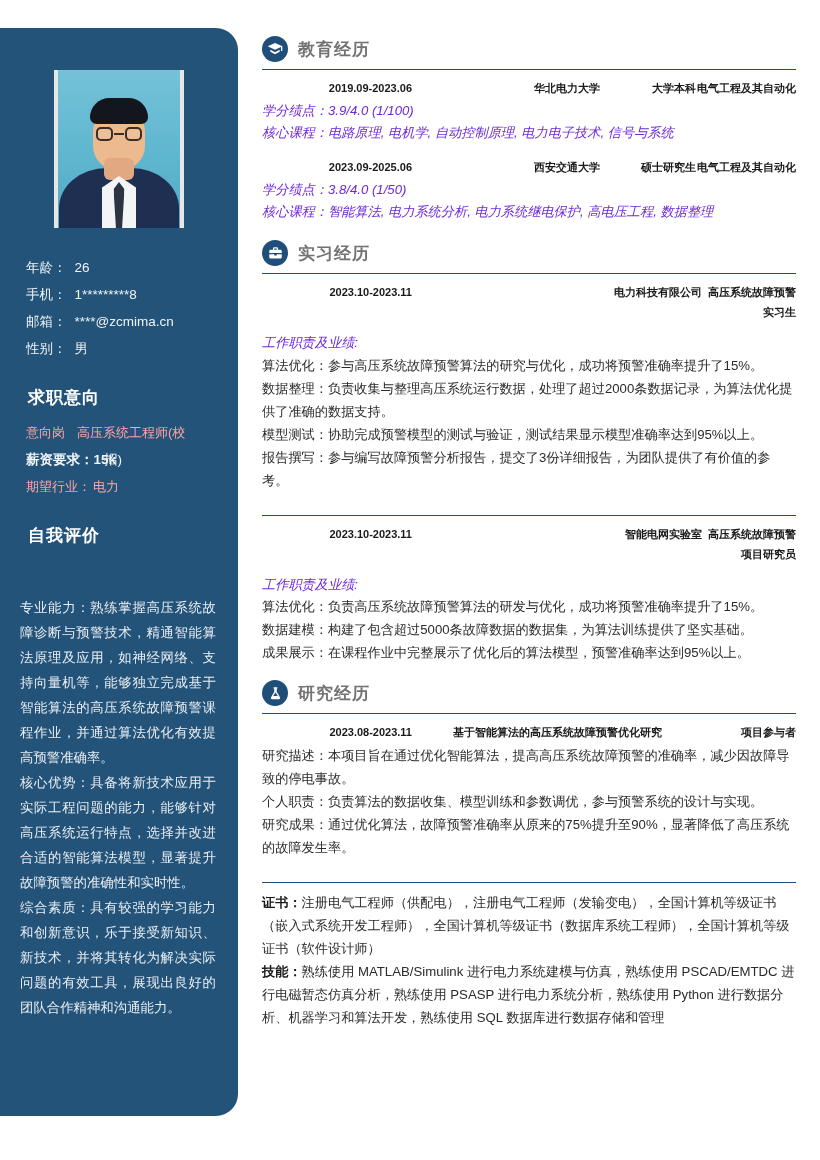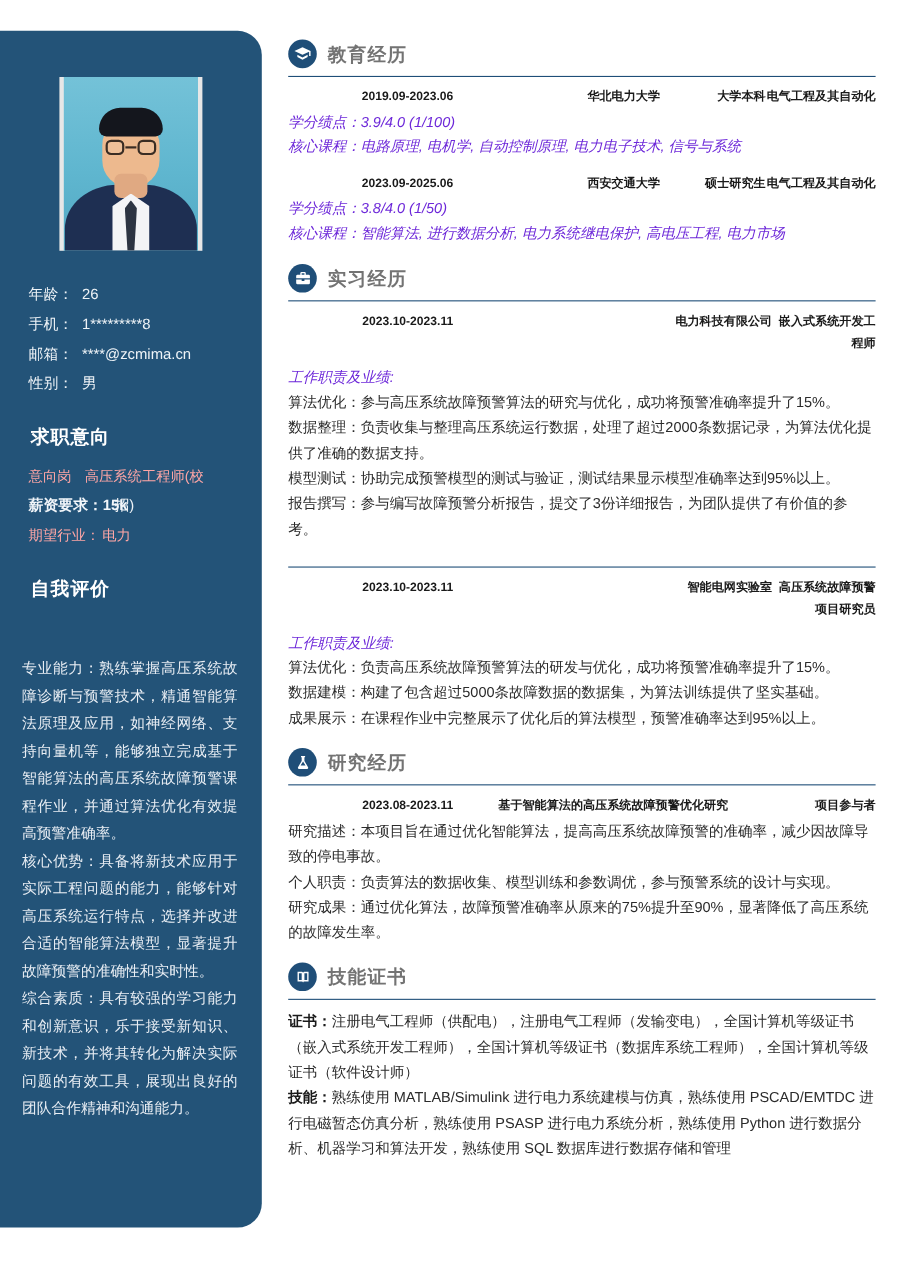--- a/index.html
+++ b/index.html
@@ -359,39 +359,39 @@
       <div class="gap-md"></div>
 
       <div>
         <div class="entry-head">
           <span class="eh-date">2023.09-2025.06</span>
           <span class="eh-org">西安交通大学</span>
           <span class="eh-mid">硕士研究生</span>
           <span class="eh-right">电气工程及其自动化</span>
         </div>
         <div class="body-line">学分绩点：3.8/4.0 (1/50)</div>
-        <div class="body-line">核心课程：智能算法, 进行数据分析, 电力系统继电保护, 高电压工程, 电力市场</div>
+        <div class="body-line">核心课程：智能算法, 电力系统分析, 电力系统继电保护, 高电压工程, 数据整理</div>
       </div>
     </section>
 
     <section class="section" style="padding-top:18px;">
       <div class="sec-head">
         <span class="sec-icon">
           <svg width="15" height="15" viewBox="0 0 24 24" fill="#ffffff">
               <path d="M10 2h4a2 2 0 0 1 2 2v2h4a2 2 0 0 1 2 2v3H2V8a2 2 0 0 1 2-2h4V4a2 2 0 0 1 2-2zm0 4h4V4h-4v2zM2 13h8v2h4v-2h8v5a2 2 0 0 1-2 2H4a2 2 0 0 1-2-2v-5z"></path>
             </svg>
         </span>
         <span class="sec-title">实习经历</span>
       </div>
       <hr class="sec-rule">
 
       <div class="entry-head">
         <span class="eh-date">2023.10-2023.11</span>
         <span class="eh-org-wide">电力科技有限公司</span>
-        <span class="eh-right-narrow">嵌入式系统开发工程师</span>
+        <span class="eh-right-narrow">高压系统故障预警实习生</span>
       </div>
       <div class="gap-sm"></div>
       <div class="body-line">工作职责及业绩:</div>
       <div class="body-block" style="white-space: pre-line;">算法优化：参与高压系统故障预警算法的研究与优化，成功将预警准确率提升了15%。
 数据整理：负责收集与整理高压系统运行数据，处理了超过2000条数据记录，为算法优化提供了准确的数据支持。
 模型测试：协助完成预警模型的测试与验证，测试结果显示模型准确率达到95%以上。
 报告撰写：参与编写故障预警分析报告，提交了3份详细报告，为团队提供了有价值的参考。</div>
     </section>
 
     <section class="section" style="padding-top:16px;">
@@ -424,28 +424,20 @@
         <span class="eh-date">2023.08-2023.11</span>
         <span class="eh-proj">基于智能算法的高压系统故障预警优化研究</span>
         <span class="eh-role">项目参与者</span>
       </div>
       <div class="body-block" style="white-space: pre-line;">研究描述：本项目旨在通过优化智能算法，提高高压系统故障预警的准确率，减少因故障导致的停电事故。
 个人职责：负责算法的数据收集、模型训练和参数调优，参与预警系统的设计与实现。
 研究成果：通过优化算法，故障预警准确率从原来的75%提升至90%，显著降低了高压系统的故障发生率。</div>
     </section>
 
     <section class="section" style="padding-top:16px;">
-      <div class="sec-head">
-        <span class="sec-icon">
-          <svg width="15" height="15" viewBox="0 0 24 24" fill="#ffffff">
-              <path d="M4 4h6a2 2 0 0 1 2 2 2 2 0 0 1 2-2h6v14h-6a2 2 0 0 0-2 2 2 2 0 0 0-2-2H4V4zm2 2v10h4V6H6zm8 0v10h4V6h-4z"></path>
-            </svg>
-        </span>
-        <span class="sec-title">技能证书</span>
-      </div>
       <hr class="sec-rule">
 
       <div class="body-block">
         <b>证书：</b><span>注册电气工程师（供配电），注册电气工程师（发输变电），全国计算机等级证书（嵌入式系统开发工程师），全国计算机等级证书（数据库系统工程师），全国计算机等级证书（软件设计师）</span>
       </div>
       <div class="body-block">
         <b>技能：</b><span>熟练使用 MATLAB/Simulink 进行电力系统建模与仿真，熟练使用 PSCAD/EMTDC 进行电磁暂态仿真分析，熟练使用 PSASP 进行电力系统分析，熟练使用 Python 进行数据分析、机器学习和算法开发，熟练使用 SQL 数据库进行数据存储和管理</span>
       </div>
     </section>
 

